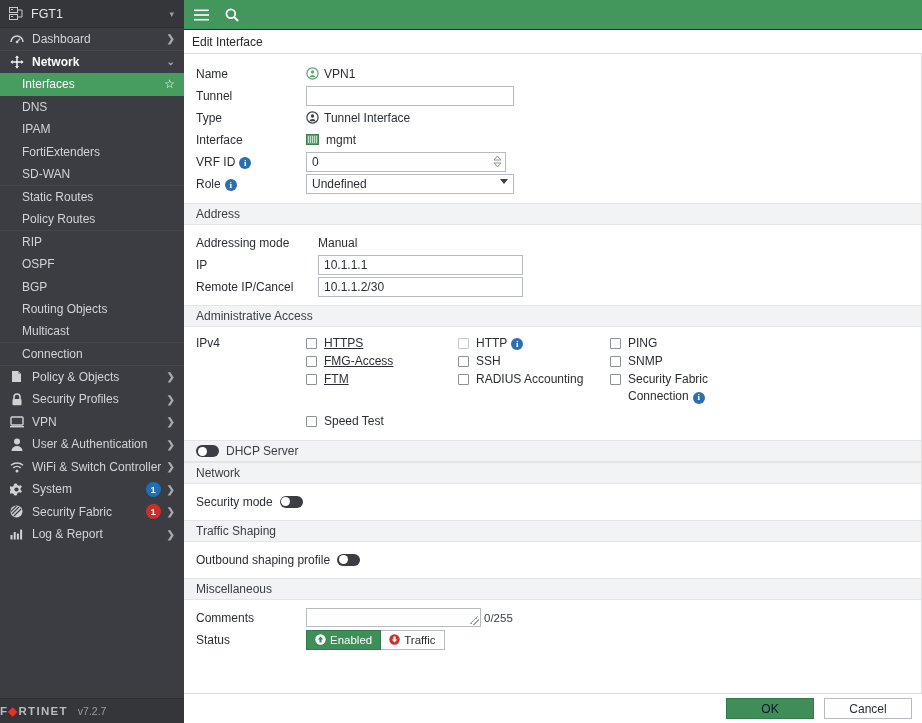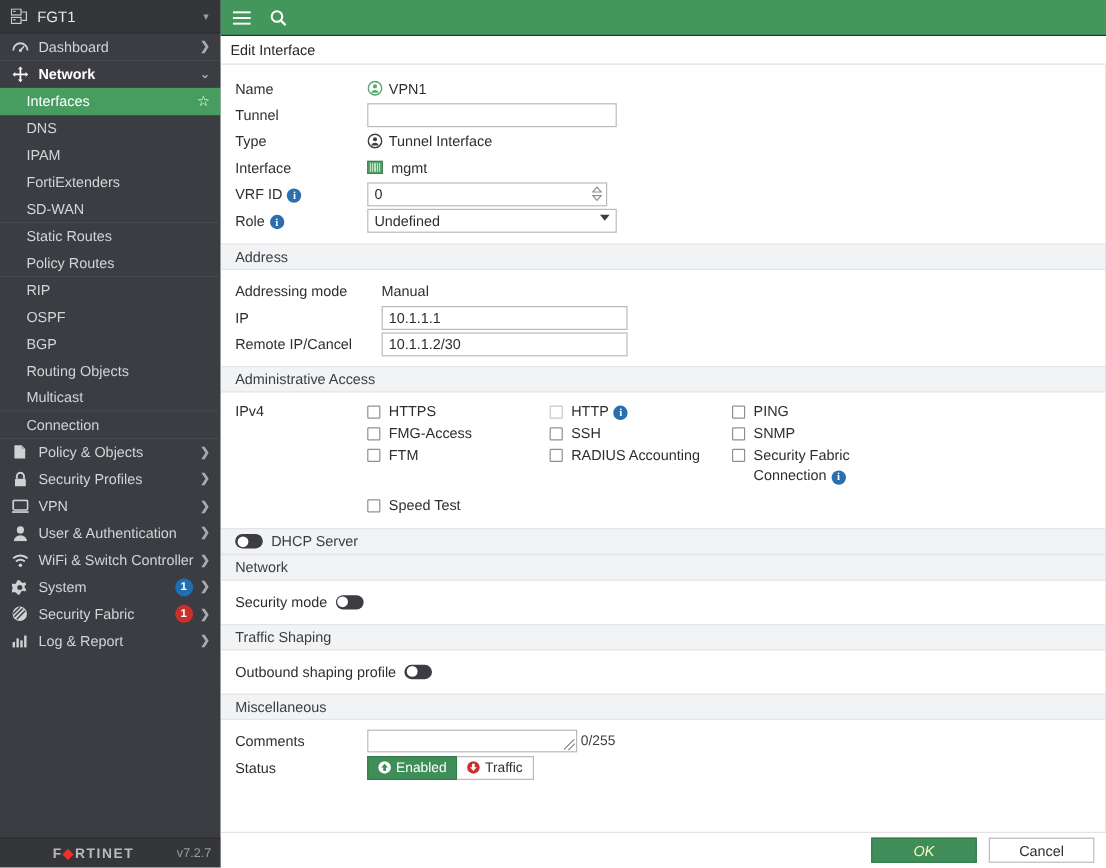--- a/index.html
+++ b/index.html
@@ -70,24 +70,23 @@
   .badge {
     display: inline-block; min-width: 15px; height: 15px; line-height: 15px;
     border-radius: 8px; text-align: center; font-size: 9.5px; color: #fff;
     margin-right: 6px; padding: 0 4px; font-weight: bold;
   }
   .badge.blue { background: #1f6fb5; }
   .badge.red  { background: #c9302c; }
 
   .sb-footer {
     height: 25px; background: #34363a;
-    display: flex; align-items: center; justify-content: space-between;
+    display: flex; align-items: center; justify-content: flex-start;
     padding-right: 8px; gap: 10px;
     border-top: 1px solid #2c2e32;
-    padding-left: 44px;
   }
   .forti-logo { font-size: 11.5px; font-weight: bold; color: #b9bbbd; letter-spacing: 1.3px; }
   .forti-logo .o { color: #ee3124; }
   .ver { font-size: 10.5px; color: #9b9ea1; }
 
   
   #main { flex: 1; display: flex; flex-direction: column; background: #ffffff; position: relative; }
   #topbar {
     height: 30px; background: #43975c;
     display: flex; align-items: center; gap: 16px;
@@ -157,21 +156,21 @@
     background: #5aa86f; border: 1px solid #3f7d52; position: relative;
   }
   .mgmt-ico::after {
     content: ""; position: absolute; left: 1px; top: 1px; right: 1px; bottom: 1px;
     background: repeating-linear-gradient(90deg,#bfe3c9 0 1px,#5aa86f 1px 2px);
   }
 
   
   .cbgrid { display: flex; padding-left: 0; }
   .cbcol { display: flex; flex-direction: column; }
-  .cbcol.c1 { width: 152px; }
+  .cbcol.c1 { width: 152px; text-decoration: underline; }
   .cbcol.c2 { width: 152px; }
   .cbcol.c3 { width: 170px; }
   .cbrow { display: flex; align-items: flex-start; height: 18px; margin-bottom: 0px; }
   .cbrow.tall { height: auto; }
   .cbx {
     width: 11px; height: 11px; border: 1px solid #8d9196; background: #fff;
     margin-right: 7px; flex: 0 0 11px; margin-top: 3px; border-radius: 1px;
   }
   .cbx.light { border-color: #c3c6ca; }
   .cblabel { font-size: 12px; color: #2b2e33; line-height: 17px; }
@@ -221,21 +220,21 @@
   #footer {
     height: 30px; background: #ffffff; border-top: 1px solid #dcdcdc;
     display: flex; align-items: center; justify-content: flex-end;
     padding-right: 10px; gap: 0; flex: 0 0 30px;
   }
   .btn {
     height: 21px; min-width: 88px; font-size: 12px;
     display: inline-flex; align-items: center; justify-content: center;
     border: 1px solid #b7bbc0; background: #fff; color: #2b2e33; cursor: pointer;
   }
-  .btn.primary { background: #3f8d58; border-color: #357a4b; color: #fef9c3; margin-right: 10px; font-style: italic; }
+  .btn.primary { background: #3f8d58; border-color: #357a4b; color: #0f172a; margin-right: 10px; }
   .scroll-edge { position: absolute; right: 0; top: 0; width: 1px; height: 100%; background: #e0e0e0; }
 </style>
 </head>
 <body>
 
 <div id="app">
 
   <div id="sidebar">
 
     <div class="sb-header">

